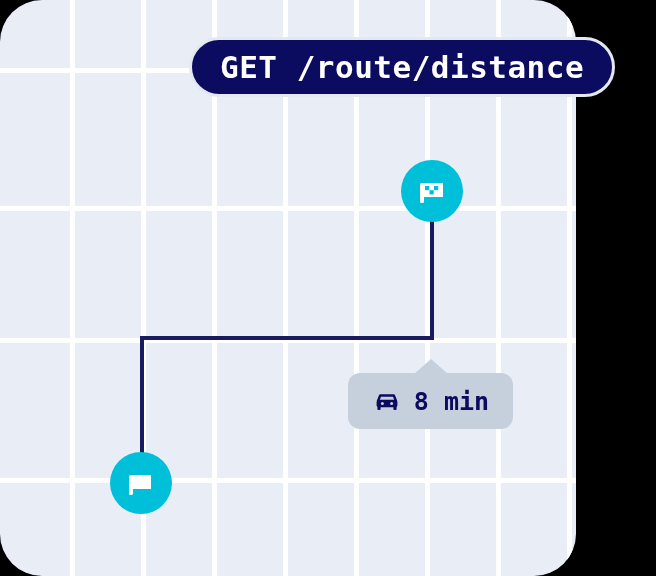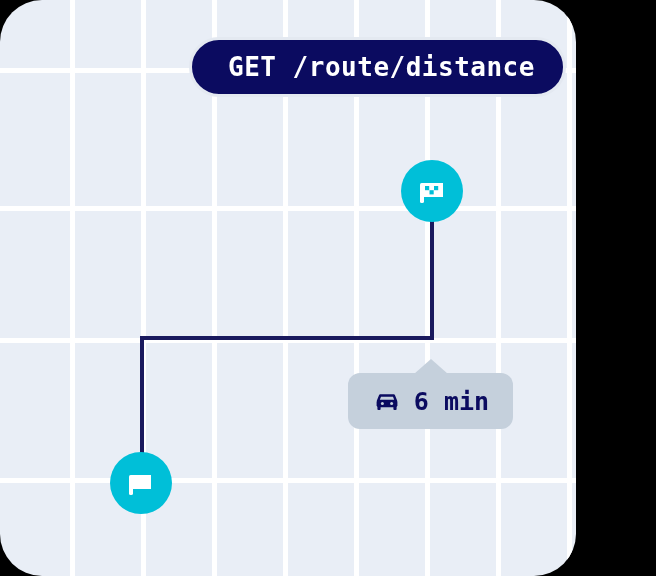--- a/index.html
+++ b/index.html
@@ -81,25 +81,24 @@
     display: flex;
     align-items: center;
     box-sizing: border-box;
     background: #0b0b60;
     border: 3px solid #e4e9f1;
     border-radius: 34px;
   }
   .request-pill-text {
     color: #ffffff;
     font-family: "DejaVu Sans Mono", "Liberation Mono", monospace;
-    font-size: 26px;
+    font-size: 31px;
     font-weight: 700;
     letter-spacing: 0.5px;
     white-space: nowrap;
-    margin-left: 8px;
   }
 
   
   .duration-tip {
     position: absolute;
     left: 348px;
     top: 373px;
     width: 165px;
     height: 56px;
     background: #c5d0dc;
@@ -178,16 +177,16 @@
   <div class="duration-tip">
     <span class="duration-notch"></span>
     <svg class="car-icon" width="30" height="30" viewBox="0 0 30 30">
       <path d="M8.2 9.5 L21.8 9.5 L24 15 L6 15 Z" fill="none" stroke="#0b0b60" stroke-width="2.4" stroke-linejoin="round"></path>
       <rect x="4.6" y="14" width="20.8" height="7.2" rx="2" fill="#0b0b60"></rect>
       <rect x="5.4" y="20.6" width="3.2" height="3.4" rx="1" fill="#0b0b60"></rect>
       <rect x="21.4" y="20.6" width="3.2" height="3.4" rx="1" fill="#0b0b60"></rect>
       <circle cx="10.4" cy="17.6" r="1.5" fill="#c5d0dc"></circle>
       <circle cx="19.6" cy="17.6" r="1.5" fill="#c5d0dc"></circle>
     </svg>
-    <span class="duration-text">6 min</span>
+    <span class="duration-text">8 min</span>
   </div>
 
 </div>
 
 </body></html>

